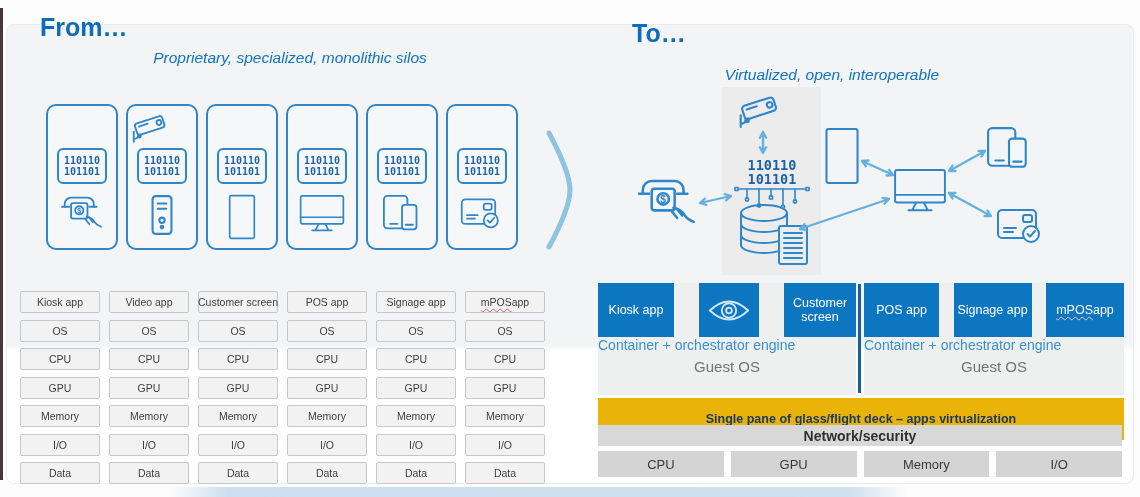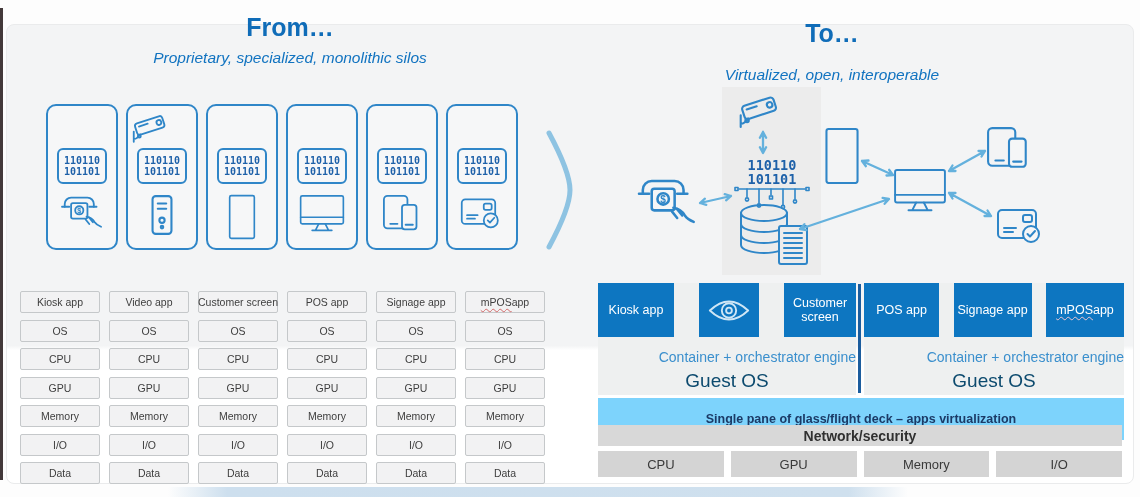--- a/index.html
+++ b/index.html
@@ -17,21 +17,21 @@
     background:linear-gradient(#f3f4f5 0%, #f3f4f5 70%, #ffffff 71%, #ffffff 100%);
     border:1px solid #eaebec;
   }
   .edge-line{left:0;top:8px;width:3px;height:472px;background:#43393a;}
   .bottom-strip{
     left:168px;top:487px;width:740px;height:10px;
     background:linear-gradient(90deg, rgba(205,223,238,0) 0%, #cddfee 8%, #cfe0ee 92%, rgba(205,223,238,0) 100%);
   }
 
   
-  .title{font-size:25px;font-weight:bold;color:#0f6cb8;text-align:center;}
+  .title{font-size:25px;font-weight:bold;color:#0f6cb8;}
   .subtitle{font-size:15.5px;color:#1173c0;text-align:center;font-style:italic;}
   .from-title{left:40px;top:13px;width:500px;}
   .from-sub{left:40px;top:49px;width:500px;}
   .to-title{left:632px;top:19px;width:400px;}
   .to-sub{left:632px;top:66px;width:400px;}
 
   
   .tiles{left:46px;top:104px;display:flex;gap:8px;}
   .tile{
     position:relative;box-sizing:border-box;width:72px;height:146px;
@@ -77,26 +77,26 @@
 
   
   .vgroup{position:absolute;top:283px;height:112px;background:#eef0f0;}
   .apps-row{display:flex;justify-content:space-between;}
   .appbox{
     box-sizing:border-box;height:54px;background:#0d76c1;color:#fff;
     display:flex;align-items:center;justify-content:center;text-align:center;
     font-size:12.5px;line-height:14px;padding:2px;
   }
   .appbox .sq{text-decoration:underline wavy #f0c6cf 1px;text-underline-offset:2px;}
-  .engine{margin-top:12px;text-align:right;font-size:14px;color:#3a8fcd;}
-  .gos{margin-top:5px;text-align:center;font-size:19px;color:#0c4a6e;}
+  .engine{text-align:left;font-size:14px;color:#3a8fcd;}
+  .gos{margin-top:5px;text-align:center;font-size:15px;color:#737373;}
   .divider{left:858px;top:284px;width:3px;height:109px;background:#1b5d9e;position:absolute;}
 
   .pane-bar{
-    left:598px;top:398px;width:526px;height:42px;background:#7dd3fc;
+    left:598px;top:398px;width:526px;height:42px;background:#eab308;
     display:flex;align-items:center;justify-content:center;
     font-size:12.5px;font-weight:600;color:#1b3a66;
   }
   .net-bar{
     left:598px;top:425px;width:524px;height:21px;background:#d8d8d8;
     display:flex;align-items:center;justify-content:center;
     font-size:14px;font-weight:bold;color:#303030;
   }
   .res-row{left:598px;top:451px;width:524px;height:26px;display:flex;gap:7px;}
   .res{

